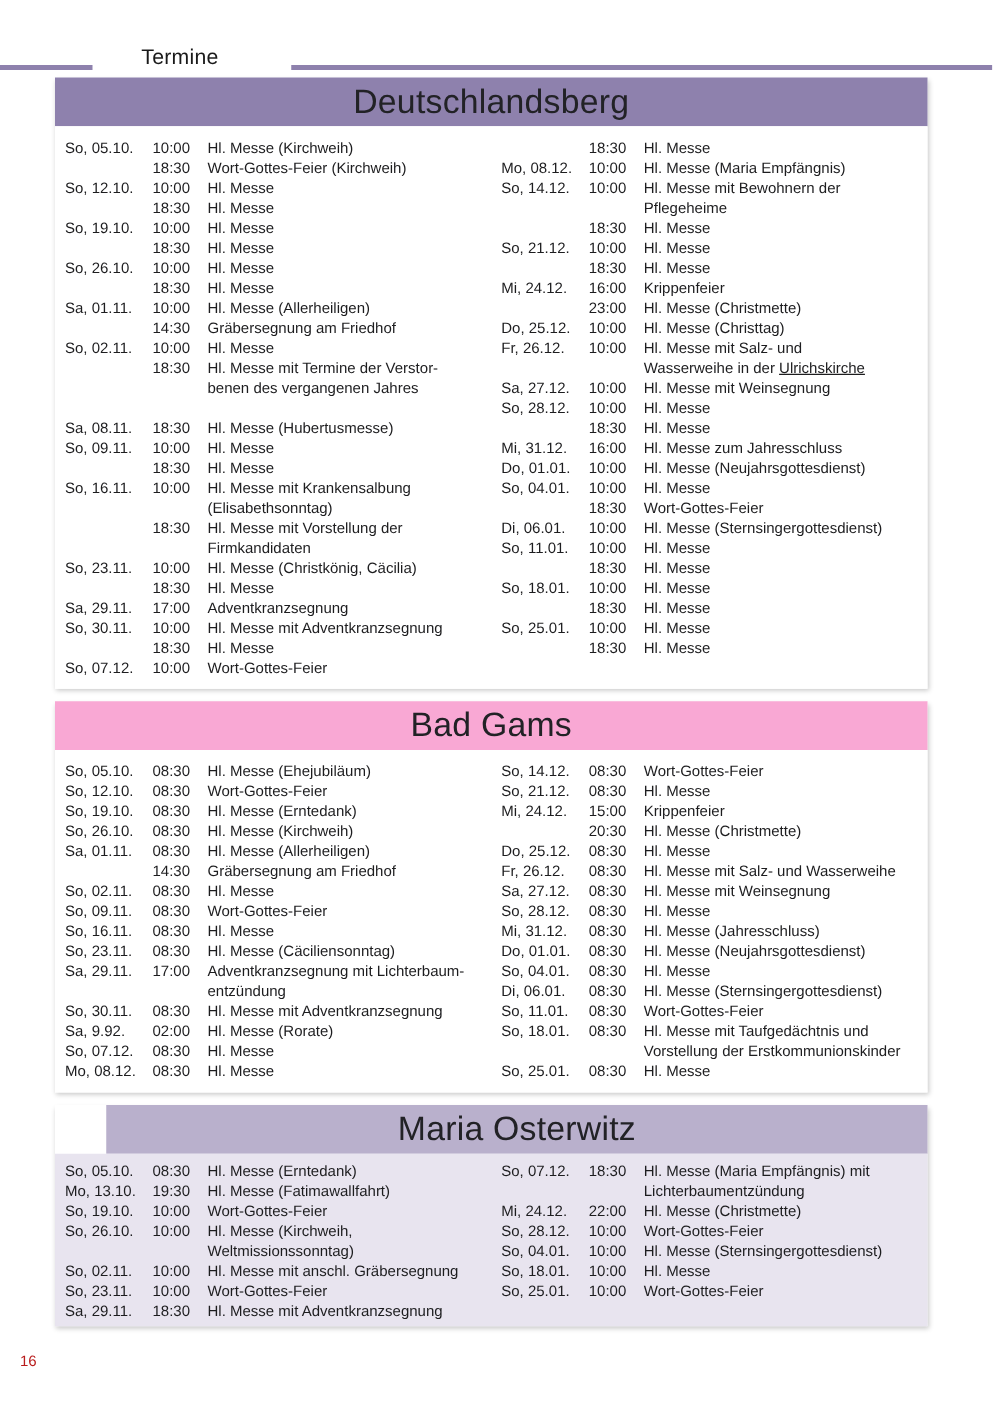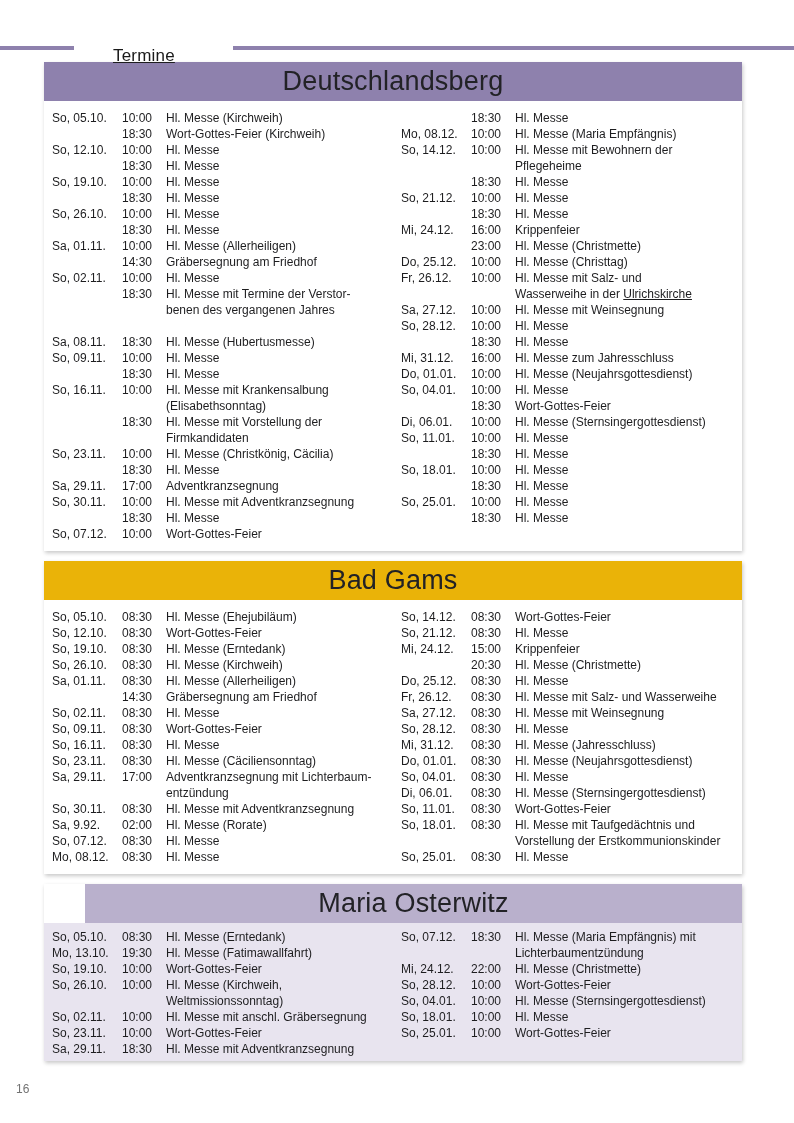--- a/index.html
+++ b/index.html
@@ -6,22 +6,22 @@
   html,body { background:#ffffff; }
   body { font-family:"Liberation Sans", sans-serif; color:#1d1d1f; }
   .page {
     position:relative;
     width:794px; height:1123px;
     background:#ffffff;
     overflow:hidden;
   }
   
   .termine-row {
-    display:flex; align-items:flex-start;
-    padding-top:46px; height:56px;text-decoration:underline;
+    display:flex; align-items:flex-end;
+    padding-top:46px; height:56px;
   }
   .rule { height:4px; background:#8e81ad; }
   .rule-left { width:74px; }
   .rule-right { flex:1; }
   .kicker {
     font-size:17px; color:#1a1a1a;
     margin-left:39px; margin-right:58px;
     letter-spacing:0.2px;
   }
   
@@ -50,21 +50,21 @@
     padding-left:8px; padding-right:6px;
   }
   .row { display:flex; }
   .row.gap { margin-top:16px; }
   .cell-date { width:70px; flex-shrink:0; }
   .cell-time { width:44px; flex-shrink:0; }
   .cell-event { flex:1; white-space:pre-line; }
   .u { text-decoration:underline;margin-top:13px; }
   .page-number {
     position:absolute; left:16px; top:1082px;
-    font-size:12px; color:#737373;
+    font-size:12px; color:#b91c1c;
   }
 </style>
 </head>
 <body>
 
 <div class="page">
 
   <div class="termine-row">
     <div class="rule rule-left"></div>
     <div class="kicker">Termine</div>
@@ -317,21 +317,21 @@
             </div>
             <div class="row">
               <div class="cell-date"></div>
               <div class="cell-time">18:30</div>
               <div class="cell-event">Hl. Messe</div>
             </div>
           </div>
         </div>
       </div>
       <div class="panel sec-1">
-        <div class="panel-header" style="background: #eab308;">
+        <div class="panel-header" style="background: #f9a8d4;">
           <div>Bad Gams</div>
         </div>
         <div class="panel-body" style="background: rgb(255, 255, 255);">
           <div class="col">
             <div class="row">
               <div class="cell-date">So, 05.10.</div>
               <div class="cell-time">08:30</div>
               <div class="cell-event">Hl. Messe (Ehejubiläum)</div>
             </div>
             <div class="row">

